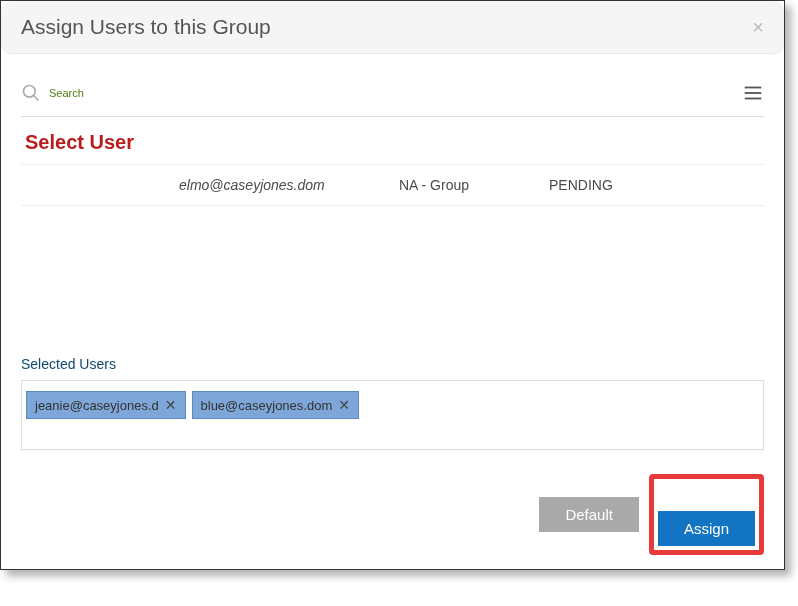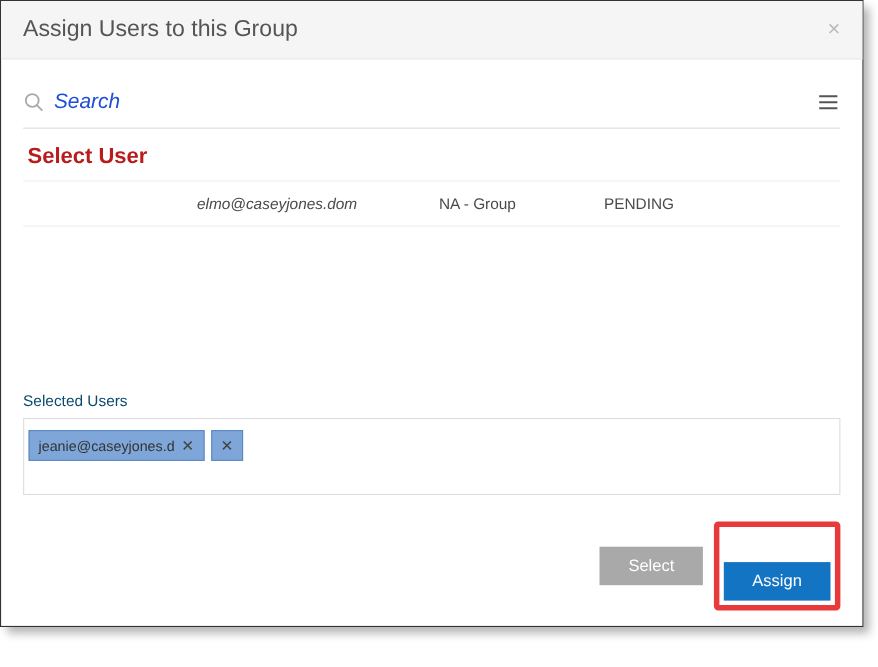--- a/index.html
+++ b/index.html
@@ -17,20 +17,21 @@
       box-shadow: 6px 6px 8px rgba(0,0,0,0.3);
       background: #fff;
     }
     .modal-header {
       background: #f5f5f5;
       padding: 14px 20px;
       display: flex;
       justify-content: space-between;
       align-items: center;
       border-bottom: 1px solid #e8e8e8;
+      border-radius: 10px;
     }
     .modal-title {
       font-size: 21px;
       font-weight: 300;
       color: #555;
     }
     .close-x {
       font-size: 20px;
       color: #bbb;
       cursor: pointer;
@@ -49,23 +50,22 @@
     .search-left {
       display: flex;
       align-items: center;
       gap: 8px;
     }
     .search-icon {
       stroke: #aaa;
       fill: none;
     }
     .search-placeholder {
-      color: #1d4ed8;
-      font-size: 19px;
-      font-style: italic;
+      color: #4d7c0f;
+      font-size: 11px;
     }
     .menu-icon {
       stroke: #555;
       cursor: pointer;
     }
     .select-user-label {
       color: #b91c1c;
       font-weight: 600;
       font-size: 20px;
       padding: 14px 4px 10px 4px;
@@ -190,27 +190,28 @@
       </table>
 
     <div class="selected-users-section">
       <div class="selected-users-label">Selected Users</div>
       <div class="selected-users-box">
         <div class="chip">
           <span>jeanie@caseyjones.d</span>
           <span class="chip-x">✕</span>
         </div>
         <div class="chip">
+          <span>blue@caseyjones.dom</span>
           <span class="chip-x">✕</span>
         </div>
       </div>
     </div>
 
   </div>
 
   <div class="footer">
-    <button class="btn btn-cancel">Select</button>
+    <button class="btn btn-cancel">Default</button>
     <span class="assign-highlight">
       <button class="btn btn-assign">Assign</button>
     </span>
   </div>
 
 </div>
 
 </body></html>

